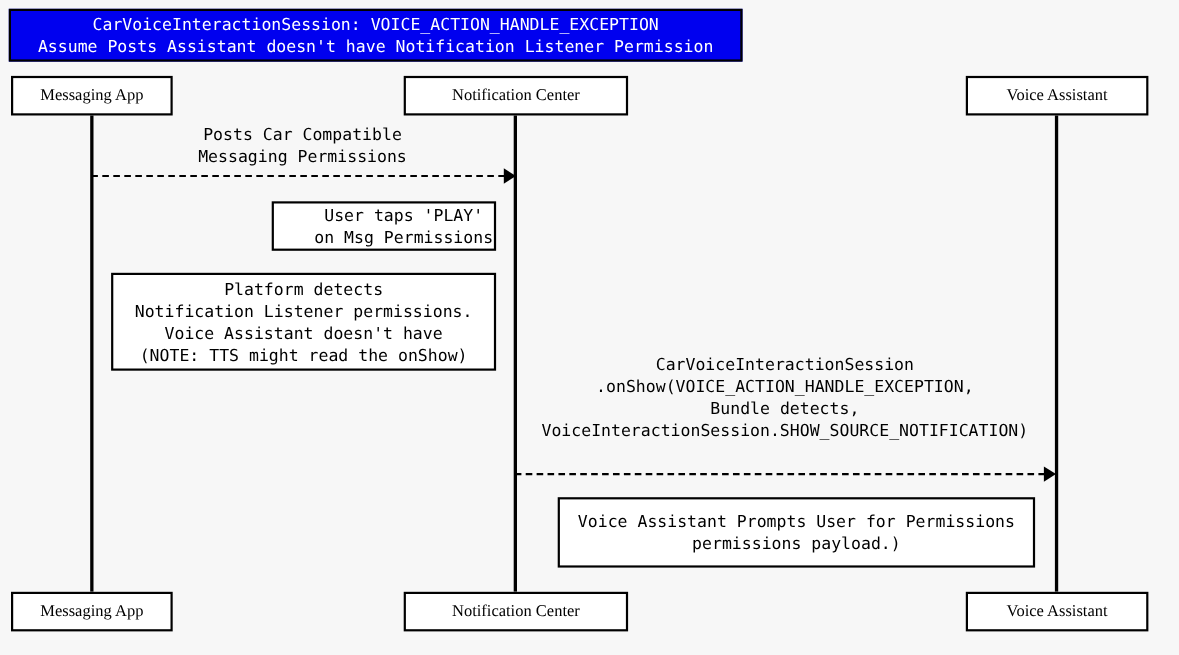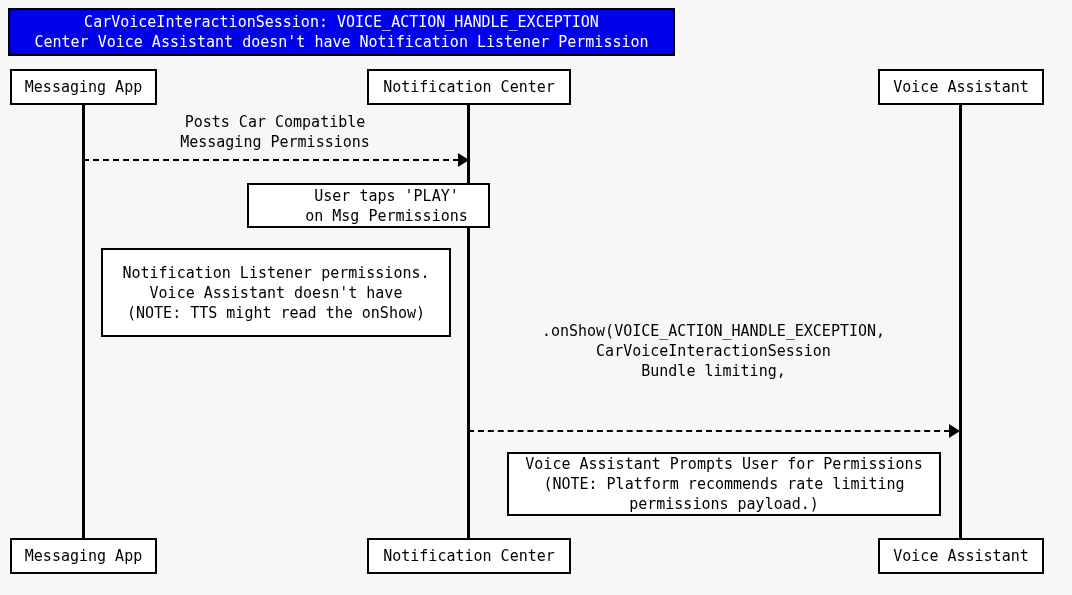--- a/index.html
+++ b/index.html
@@ -59,20 +59,21 @@
     background: #ffffff;
     border: 2px solid #000000;
     box-sizing: border-box;
     height: 36px;
     display: flex;
     align-items: center;
     justify-content: center;
     font-size: 15px;
     color: #000000;
     white-space: pre;
+    font-family: Liberation Serif, serif;
   }
 
   
   .note {
     position: absolute;
     background: #ffffff;
     border: 2px solid #000000;
     box-sizing: border-box;
     display: flex;
     flex-direction: column;
@@ -124,21 +125,21 @@
     border-left: 11px solid #000000;
   }
 </style>
 </head>
 <body>
 
 <div id="diagram">
 
   <div class="title-banner">
     <span class="tline">CarVoiceInteractionSession: VOICE_ACTION_HANDLE_EXCEPTION</span>
-    <span class="tline">Center Voice Assistant doesn't have Notification Listener Permission</span>
+    <span class="tline">Assume Posts Assistant doesn't have Notification Listener Permission</span>
   </div>
 
   <div class="lifeline" style="left:82px;"></div>
   <div class="lifeline" style="left:467px;"></div>
   <div class="lifeline" style="left:959px;"></div>
 
   <div class="participant" style="left:10px; top:69px; width:147px;">
     <span>Messaging App</span>
   </div>
   <div class="participant" style="left:367px; top:69px; width:204px;">
@@ -151,45 +152,46 @@
   <div class="msg-label" style="left:82px; top:112px; width:386px;">
     <span class="mline">Posts Car Compatible</span>
     <span class="mline">Messaging Permissions</span>
   </div>
 
   <div class="arrow" style="left:83px; top:153px; width:386px;">
     <div class="shaft" style="width:376px;"></div>
     <div class="head" style="left:375px;"></div>
   </div>
 
-  <div class="note" style="left:247px; top:183px; width:243px; height:45px;padding-left:36px;">
+  <div class="note" style="left:247px; top:183px; width:204px; height:45px;padding-left:36px;">
     <span class="nline">User taps 'PLAY'</span>
     <span class="nline">on Msg Permissions</span>
   </div>
 
   <div class="note" style="left:101px; top:248px; width:350px; height:89px;">
+    <span class="nline">Platform detects</span>
     <span class="nline">Notification Listener permissions.</span>
     <span class="nline">Voice Assistant doesn't have</span>
     <span class="nline">(NOTE: TTS might read the onShow)</span>
   </div>
 
   <div class="msg-label" style="left:467px; top:321px; width:493px;">
+    <span class="mline">CarVoiceInteractionSession</span>
     <span class="mline">.onShow(VOICE_ACTION_HANDLE_EXCEPTION,</span>
-    <span class="mline">CarVoiceInteractionSession</span>
-    <span class="mline">Bundle limiting,</span>
+    <span class="mline">Bundle detects,</span>
+    <span class="mline">VoiceInteractionSession.SHOW_SOURCE_NOTIFICATION)</span>
   </div>
 
   <div class="arrow" style="left:468px; top:424px; width:492px;">
     <div class="shaft" style="width:482px;"></div>
     <div class="head" style="left:481px;"></div>
   </div>
 
   <div class="note" style="left:507px; top:452px; width:434px; height:64px;">
     <span class="nline">Voice Assistant Prompts User for Permissions</span>
-    <span class="nline">(NOTE: Platform recommends rate limiting</span>
     <span class="nline">permissions payload.)</span>
   </div>
 
   <div class="participant" style="left:10px; top:538px; width:147px;">
     <span>Messaging App</span>
   </div>
   <div class="participant" style="left:367px; top:538px; width:204px;">
     <span>Notification Center</span>
   </div>
   <div class="participant" style="left:878px; top:538px; width:166px;">

